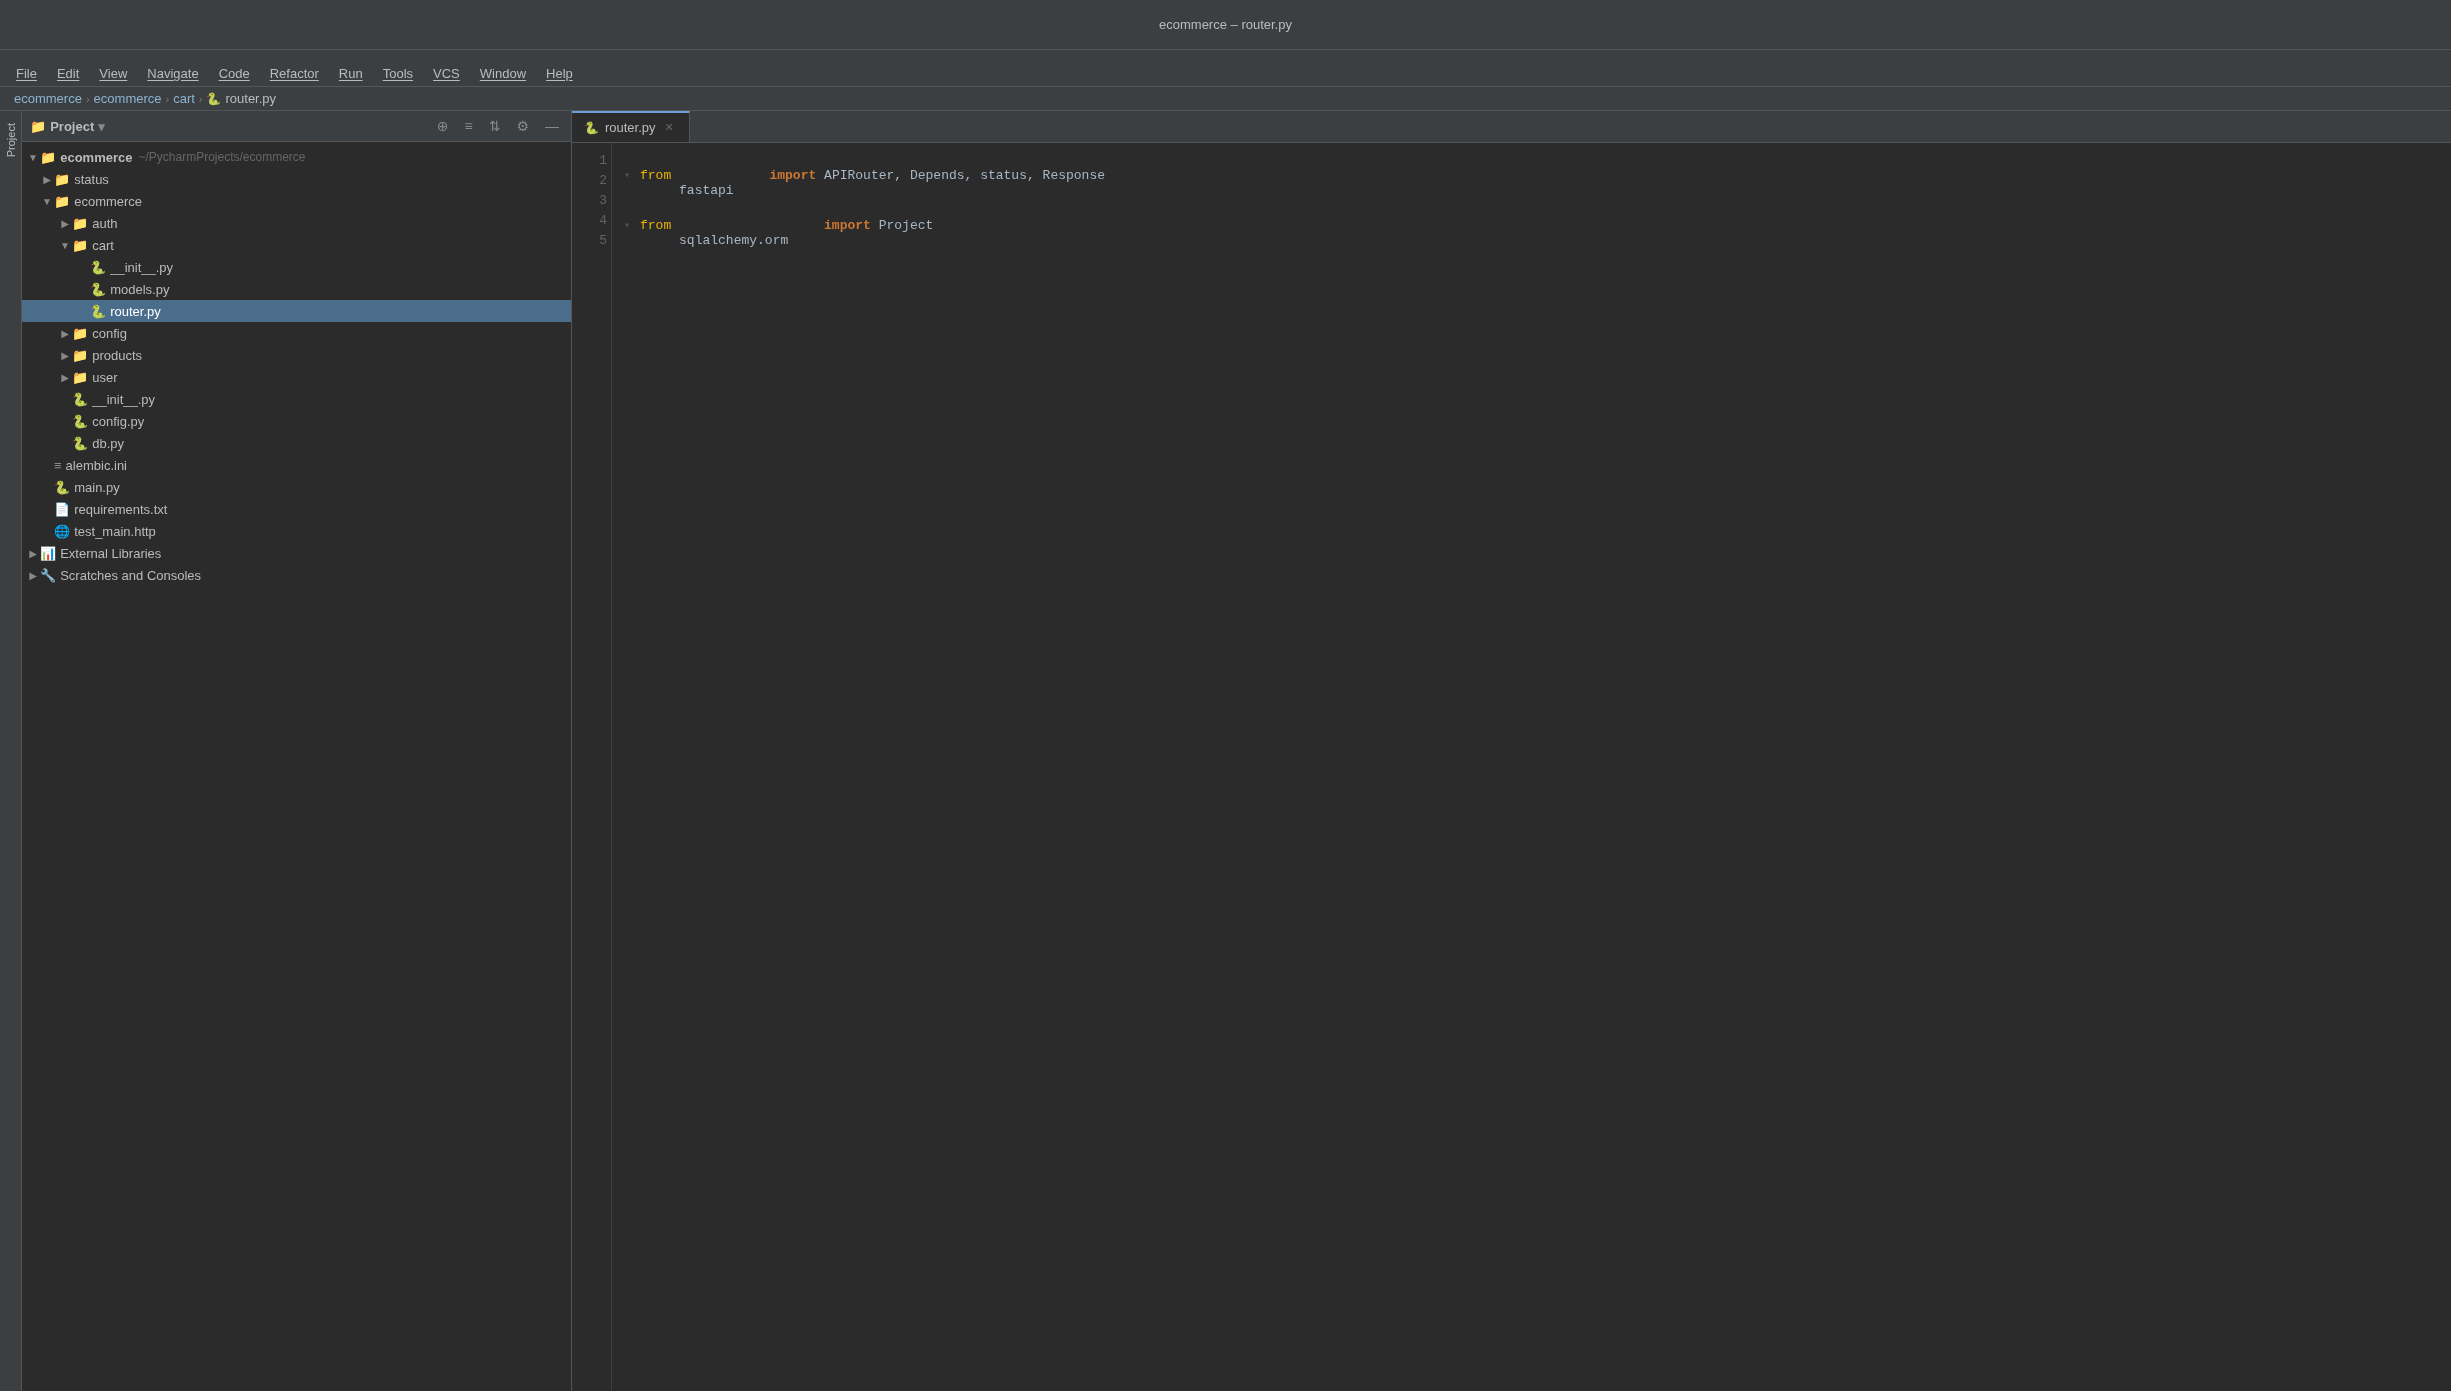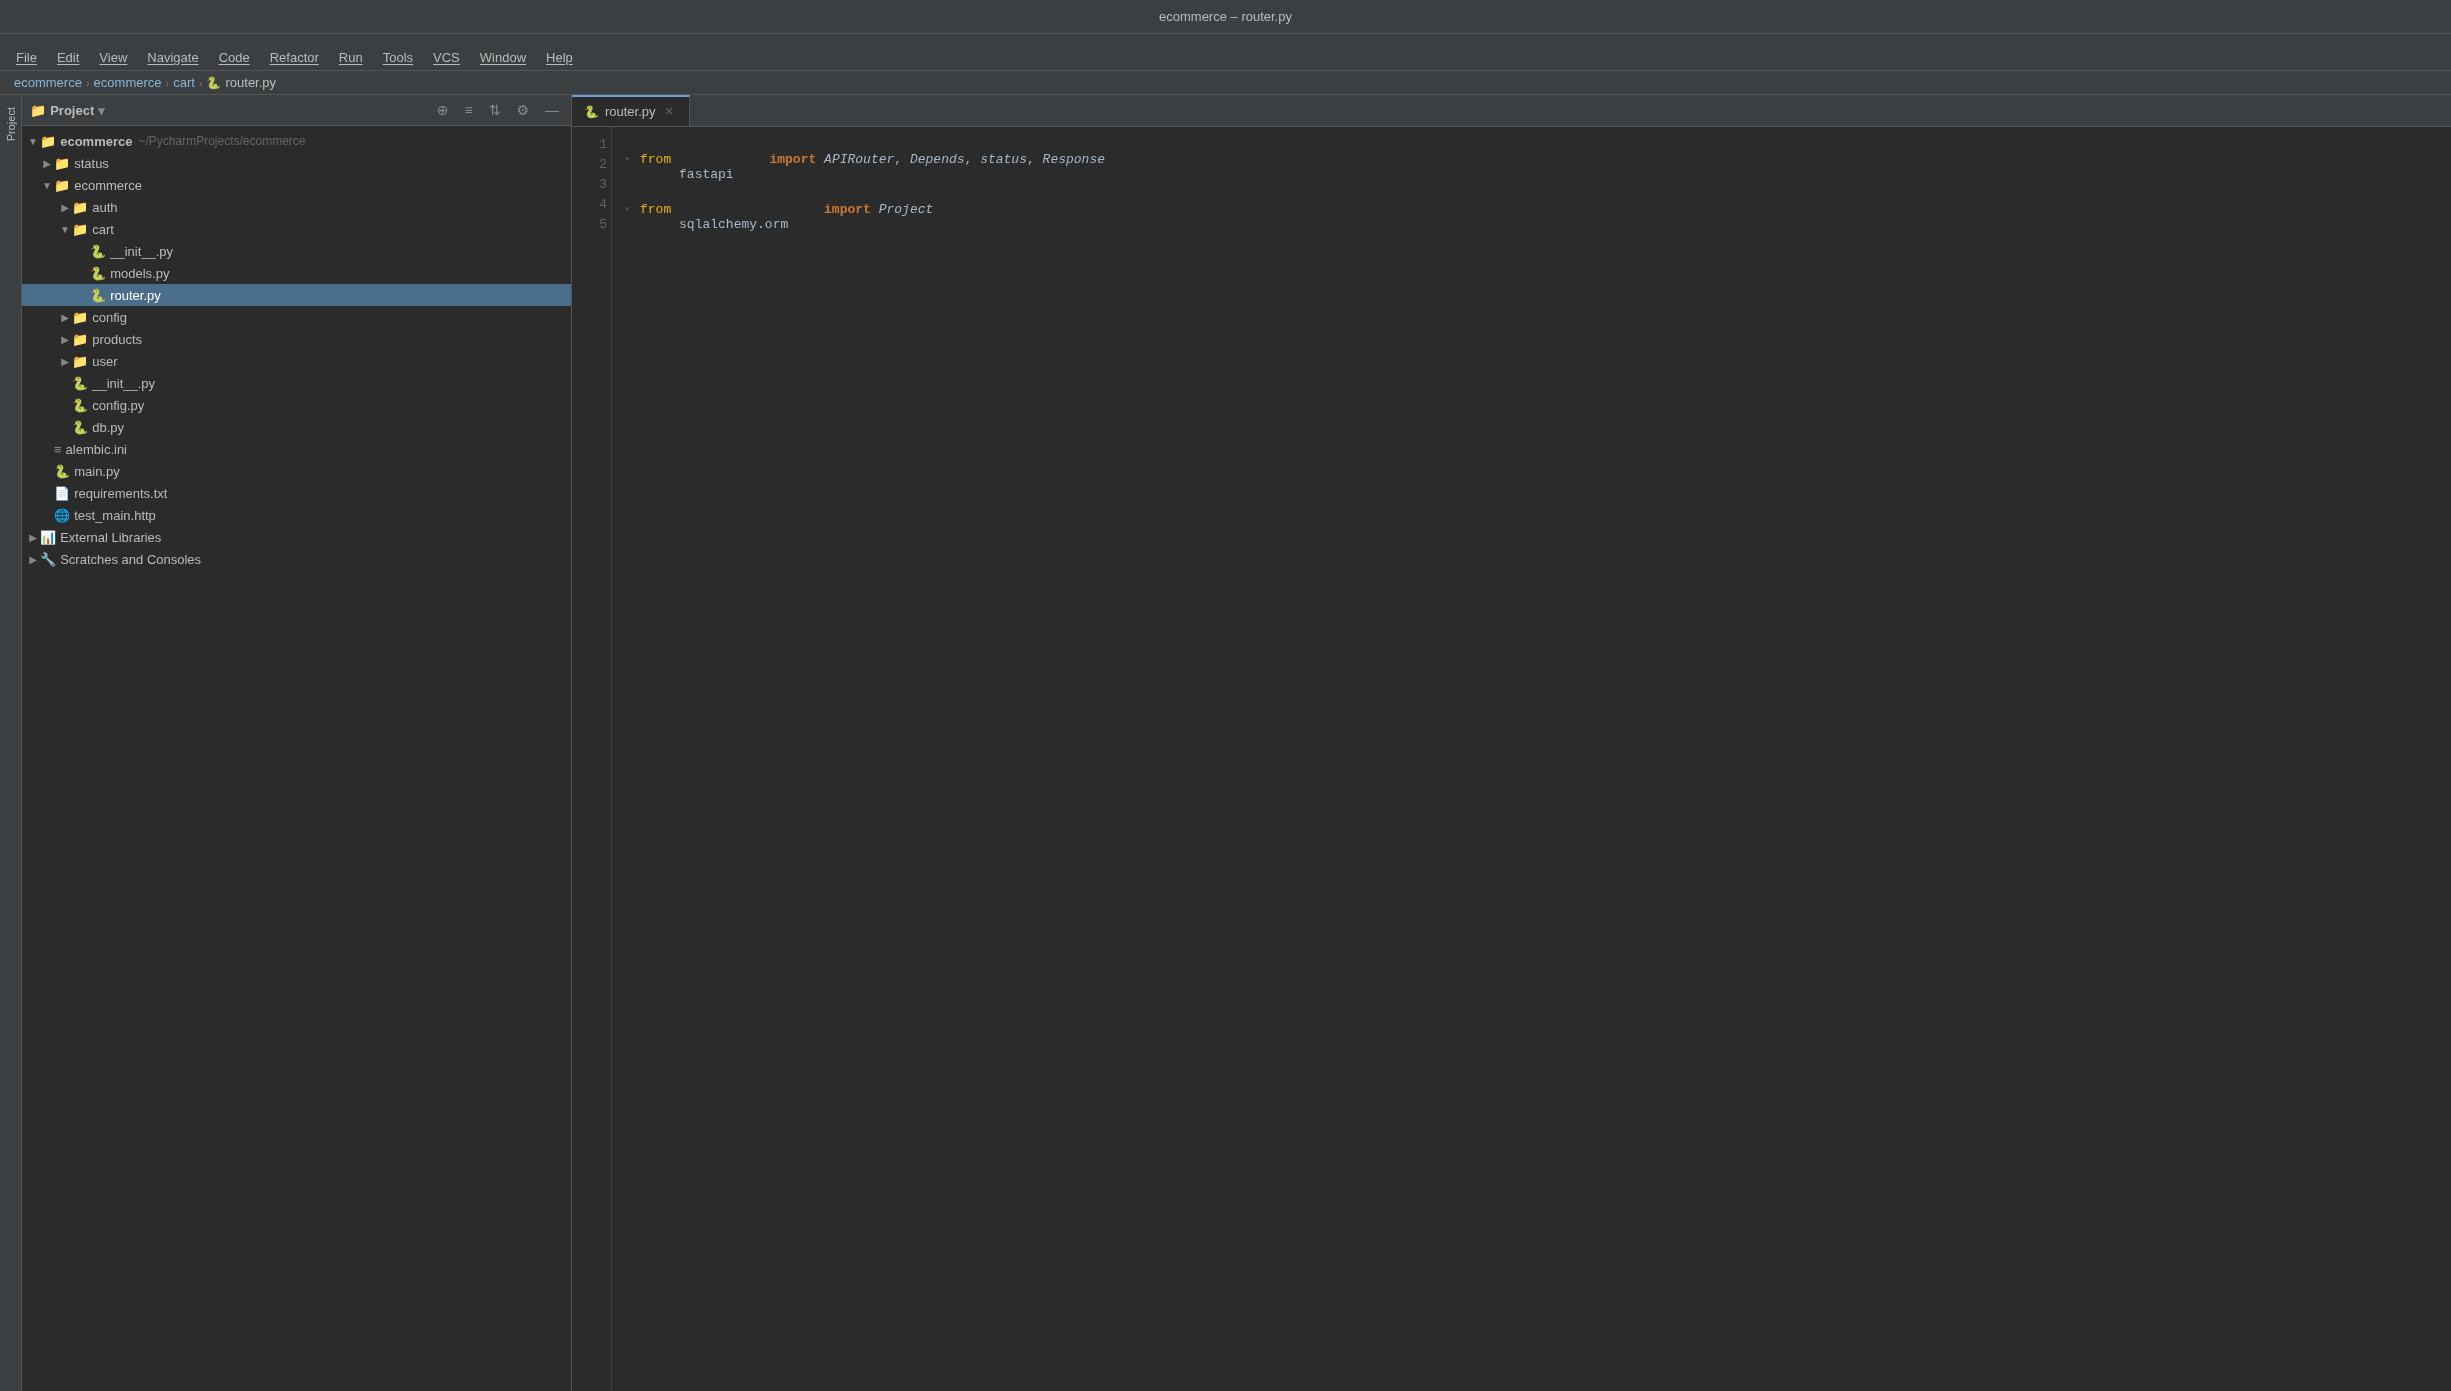--- a/index.html
+++ b/index.html
@@ -9,21 +9,21 @@
       font-family: 'Segoe UI', sans-serif;
       font-size: 13px;
       height: 100vh;
       overflow: hidden;
       user-select: none;
     }
     
     #title-bar {
       background: #3c3f41;
       text-align: center;
-      padding: 9px 0;
+      padding: 17px 0;
       font-size: 13px;
       color: #bbbbbb;
       border-bottom: 1px solid #555;
     }
     
     #menu-bar {
       background: #3c3f41;
       display: flex;
       align-items: center;
       padding: 3px 8px;
@@ -233,21 +233,21 @@
     .fold-indicator {
       width: 16px;
       color: #555;
       font-size: 10px;
       flex-shrink: 0;
     }
     
     .kw-from { color: #eab308; font-weight: normal; }
     .kw-import { color: #cc7832; font-weight: bold; margin-left: 28px; }
     .module { color: #a9b7c6; margin-top: 30px; }
-    .class-name { color: #a9b7c6; font-style: italic; }
+    .class-name { color: #a9b7c6; }
     .comma { color: #a9b7c6; }
   </style>
 </head>
 <body>
 
 <div id="title-bar">
   <span>ecommerce – router.py</span>
 </div>
 
 <div id="menu-bar">

